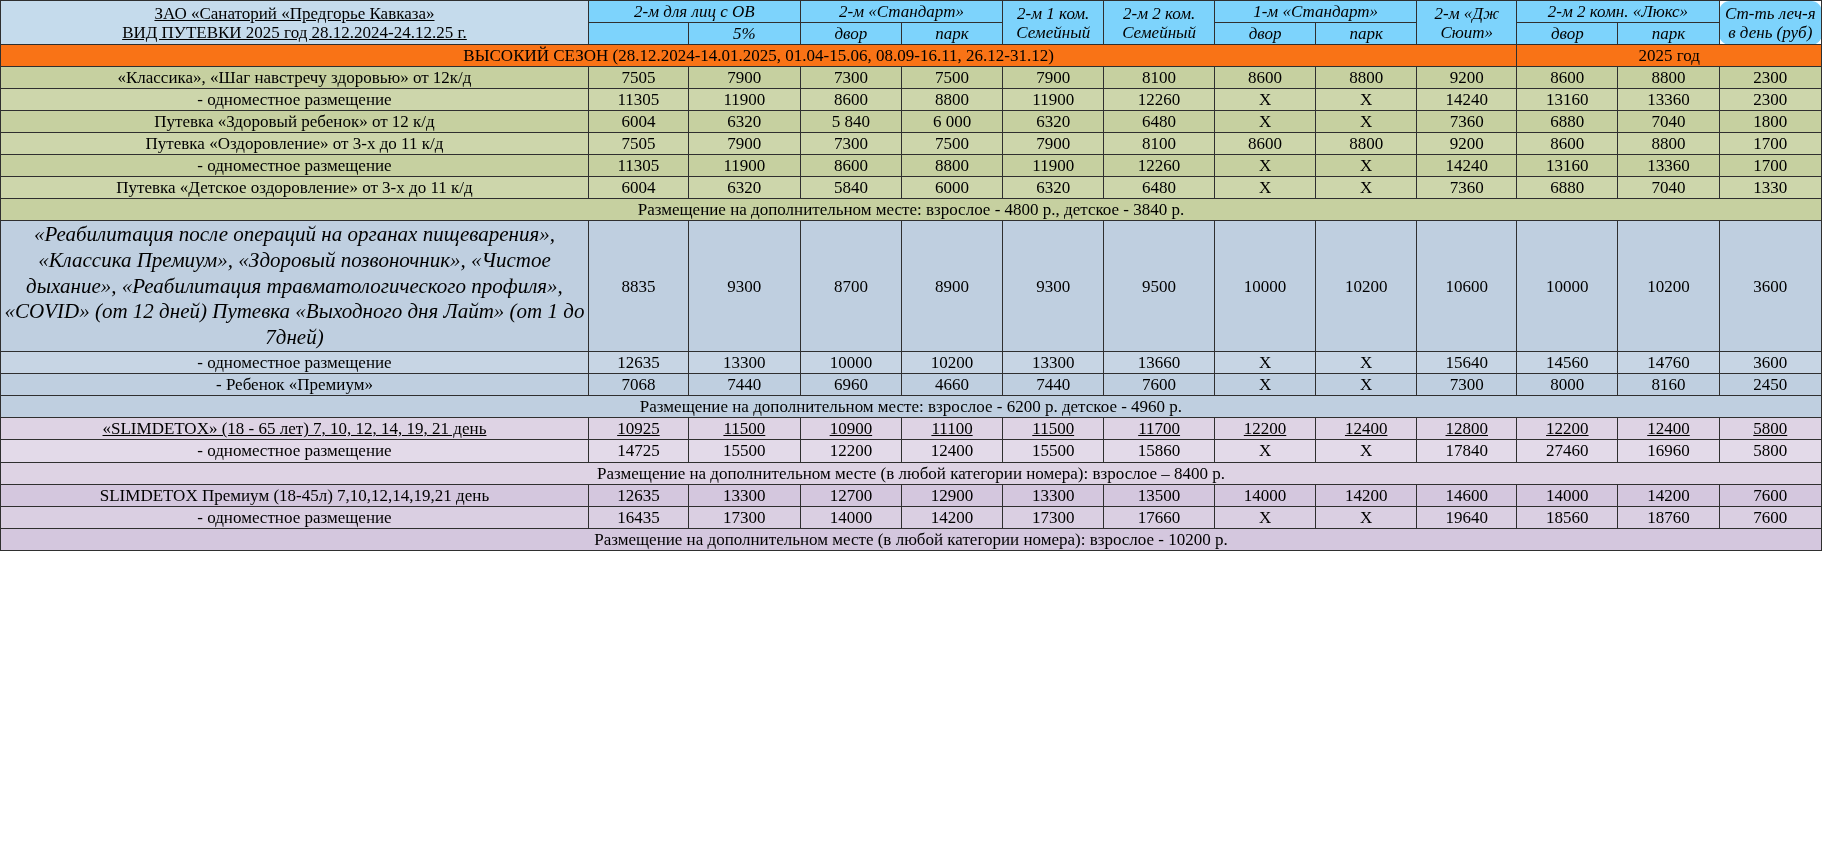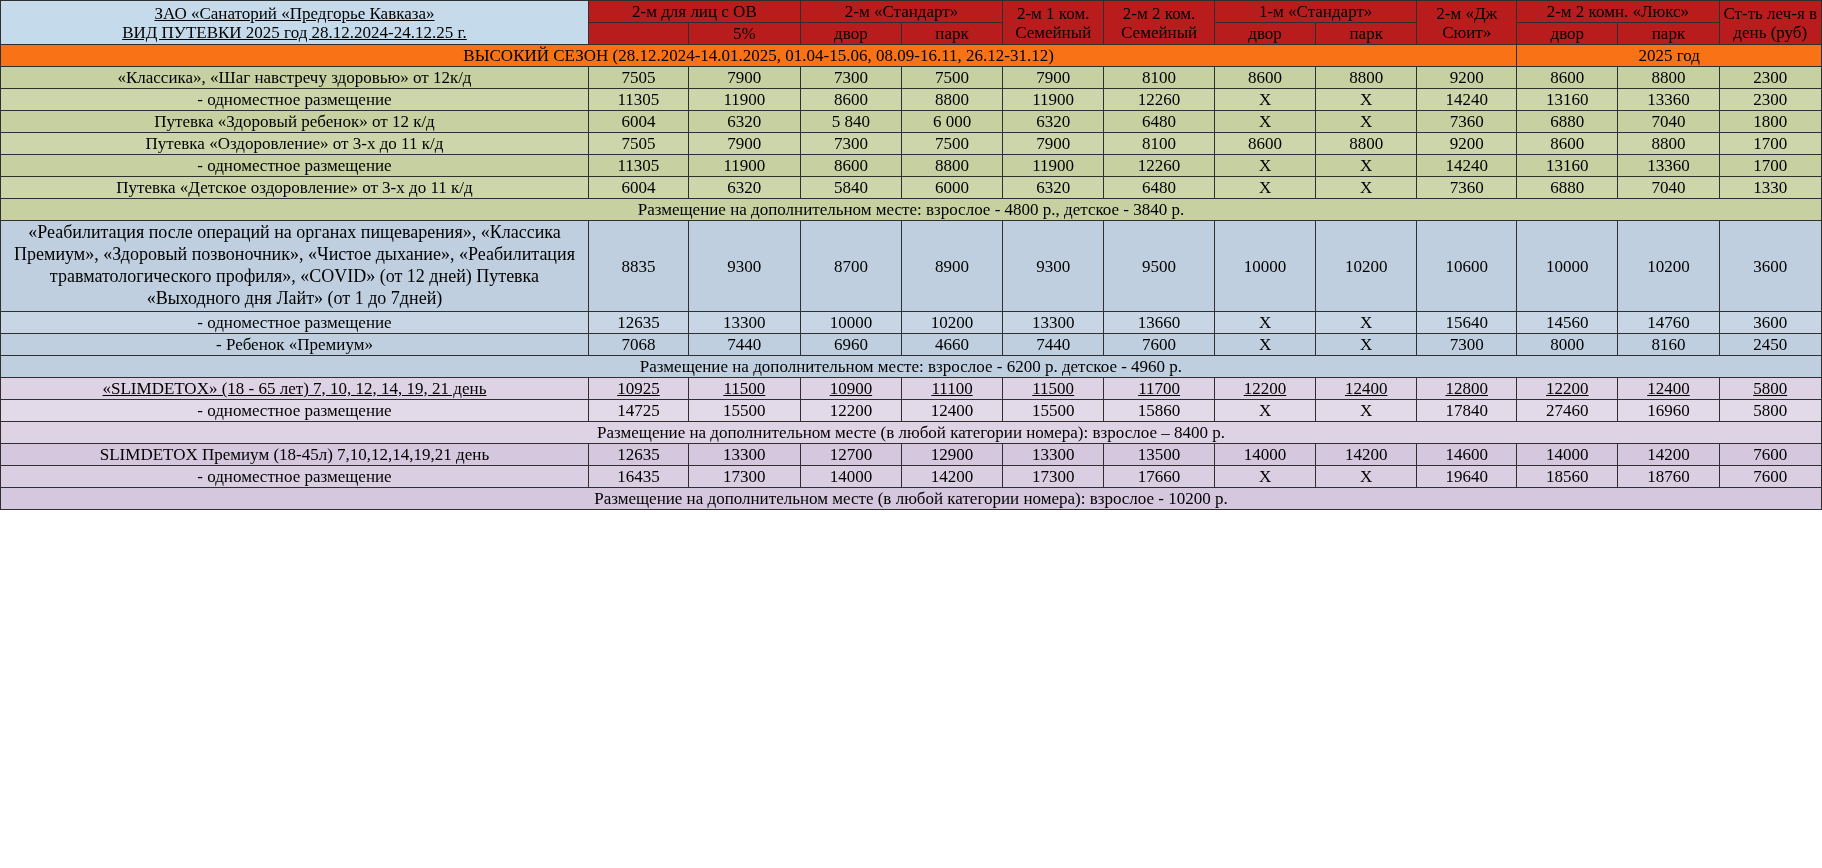--- a/index.html
+++ b/index.html
@@ -30,30 +30,32 @@
     line-height: 1.12;
     overflow: hidden;
   }
   
   .hdr-blue {
     background: #c5dbec;
     font-weight: bold;
     font-size: 18px;
   }
   .hdr-blue-plain {
-    background: #b91c1c;
+    background: #7dd3fc;
     font-size: 17px;
+    font-style: italic;
   }
   .hdr-title-line {
     text-decoration: underline;
     white-space: nowrap;
   }
   .hdr-small {
     font-size: 16px;
     line-height: 1.1;
+    border-radius: 11px;
   }
   .season-green {
     background: #f97316;
     font-weight: bold;
     font-size: 21px;
   }
   .season-green td { font-weight: bold; }
   
   .row-green td { background: #c6d0a0; }
   .row-green-alt td { background: #cdd6ab; }
@@ -71,21 +73,22 @@
   .note-blue td { background: #bfcfe0; }
   .note-lav td { background: #ded3e4; }
   .note-purple td { background: #d4c7de; }
   .name-cell {
     text-align: left;
     padding-left: 6px;
     font-size: 17px;
   }
   .name-cell.multiline {
     line-height: 1.22;
-    font-size: 18px;
+    font-size: 21px;
+    font-style: italic;
   }
   .year-label {
     font-weight: bold;
     font-size: 20px;
   }
 </style>
 </head>
 <body>
 
 <table class="price">

